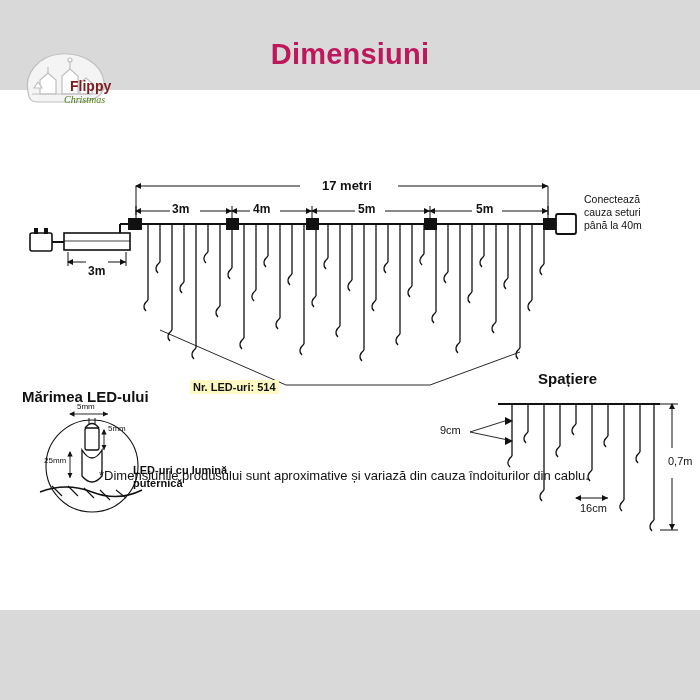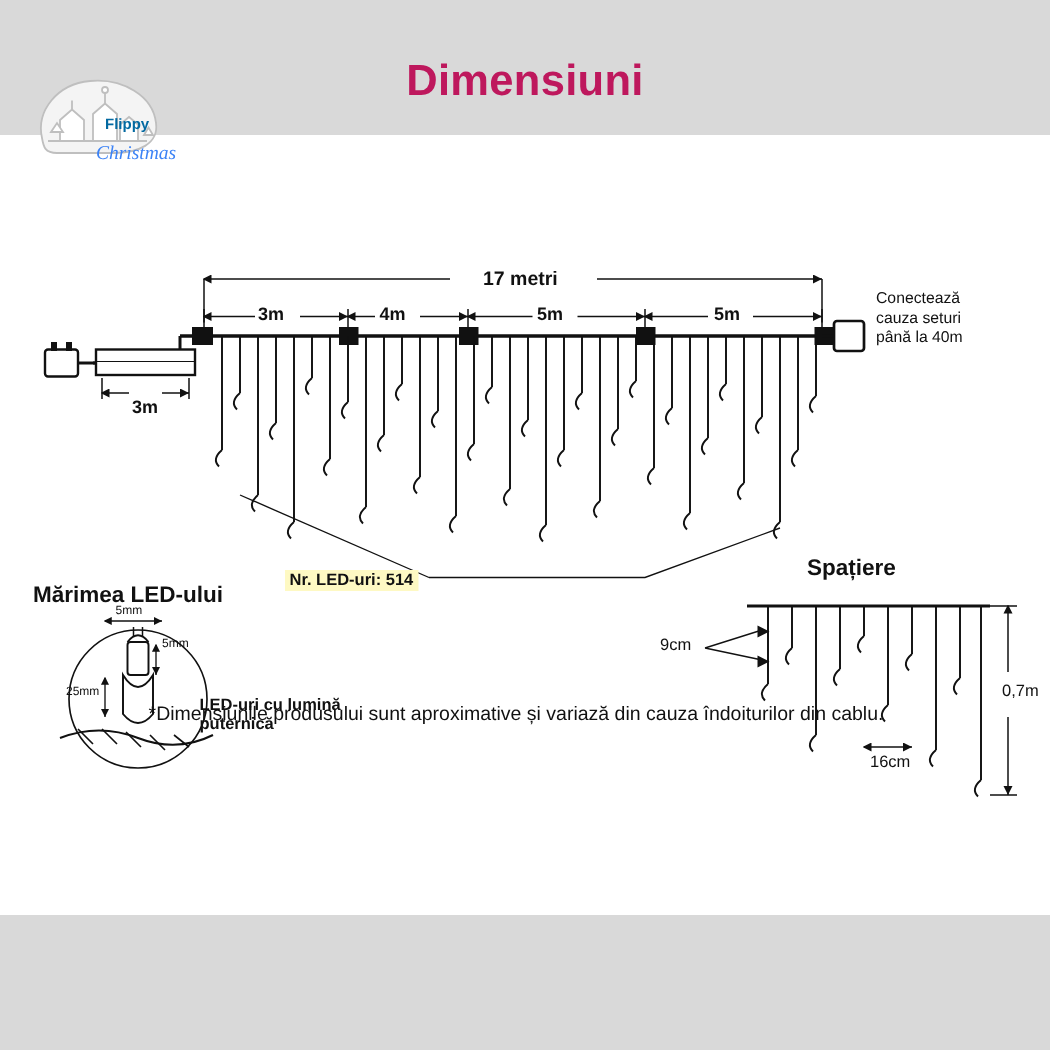--- a/index.html
+++ b/index.html
@@ -15,24 +15,24 @@
   .canvas{position:absolute;left:0;top:90px;width:700px;height:520px;background:#ffffff;}
 
   .title{
     position:absolute;left:0;top:38px;width:700px;text-align:center;
     font-size:29px;font-weight:bold;color:#be185d;letter-spacing:0.2px;
   }
 
   
   .logo{position:absolute;left:18px;top:40px;width:120px;height:80px;}
   .logo-txt1{
-    position:absolute;left:52px;top:38px;font-size:10px;font-weight:bold;color:#0369a1;
+    position:absolute;left:52px;top:38px;font-size:14px;font-weight:bold;color:#7f1d1d;
   }
   .logo-txt2{
-    position:absolute;left:46px;top:54px;font-size:13px;color:#3b82f6;font-style:italic;
+    position:absolute;left:46px;top:54px;font-size:10px;color:#4d7c0f;font-style:italic;
     font-family:"Liberation Serif", serif;
   }
 
   
   .lbl{position:absolute;font-size:11px;color:#111;white-space:nowrap;}
   .lbl-b{font-weight:bold;}
   .lbl-11{font-size:11px;}
   .lbl-12{font-size:12px;}
   .lbl-13{font-size:13px;font-weight:bold;}
   .lbl-15{font-size:15px;font-weight:bold;}

